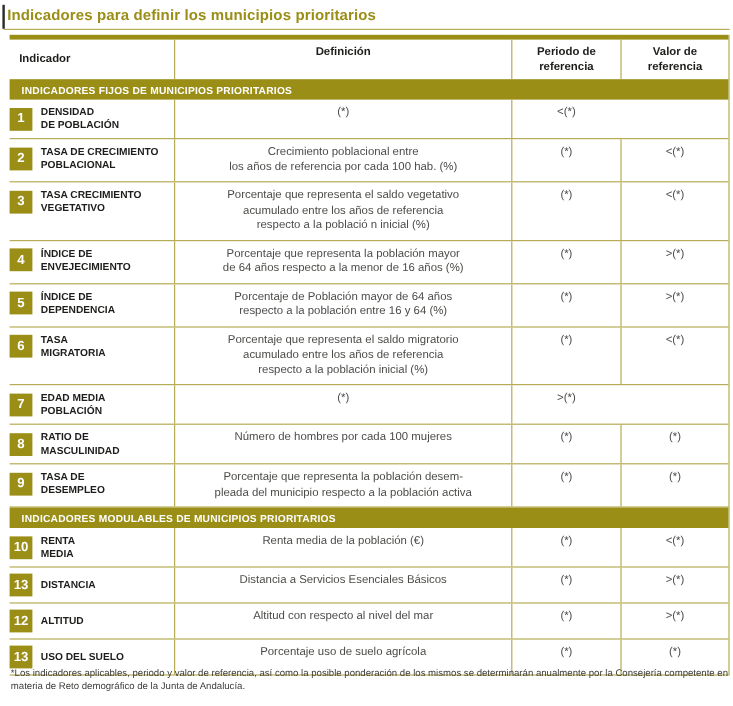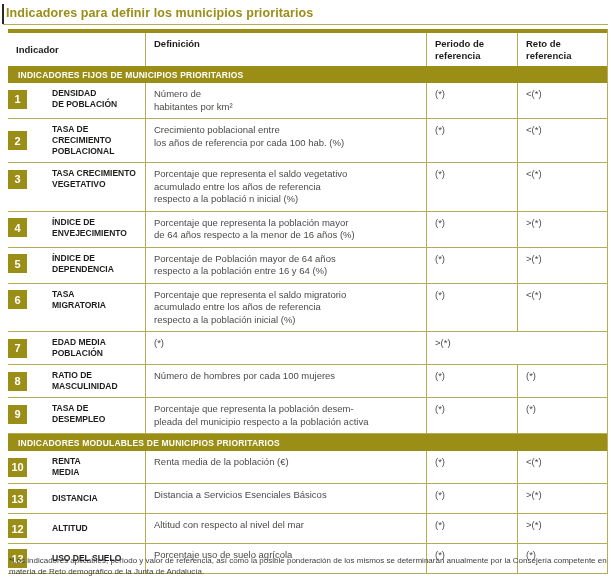--- a/index.html
+++ b/index.html
@@ -20,29 +20,29 @@
 
   .tbl{position:absolute;left:8px;top:29px;width:600px;border-right:1px solid var(--line);}
   .topbar{height:4px;background:var(--accent);}
 
   .row{display:grid;grid-template-columns:137px 281px 91px 90px;
     border-bottom:1px solid var(--line);align-items:start;min-height:26px;}
   .hdr{border-bottom:none;min-height:30px;align-items:center;}
   .hdr .c{font-weight:bold;color:var(--ink);font-size:9.5px;line-height:11.5px;white-space:pre-line;}
 
   .c{padding:5px 8px;}
-  .c2,.c3,.c4{border-left:1px solid var(--line);align-self:stretch;height:100%;}
+  .c2,.c3,.c4{border-left:1px solid var(--line);align-self:stretch;height:100%;text-align:center;}
 
   .band{background:var(--accent);color:#fff;font-weight:bold;font-size:8.5px;
     letter-spacing:.2px;padding:4px 10px 3px 10px;}
 
   .c1{display:flex;gap:7px;align-items:center;padding:5px 4px 5px 0;}
   .badge{flex:none;width:19px;height:19px;background:var(--accent);color:#fff;
     font-weight:bold;font-size:11px;display:flex;align-items:center;justify-content:center;}
-  .lbl{font-weight:bold;color:var(--ink);font-size:8.5px;line-height:11px;white-space:pre-line;margin-left:18px;}
+  .lbl{font-weight:bold;color:var(--ink);font-size:8.5px;line-height:11px;white-space:pre-line;}
   .def{font-size:9.5px;line-height:12.5px;color:var(--gray);white-space:pre-line;}
   .sym{font-size:9.5px;color:var(--gray);}
 
   .footnote{position:absolute;left:9px;top:556px;width:599px;font-size:8px;
     line-height:10.5px;color:#3c3c39;}
 </style>
 </head>
 <body>
 
 <div class="page">
@@ -52,34 +52,32 @@
   <div class="title-rule"></div>
 
   <div class="tbl">
     <div class="topbar"></div>
 
     <div class="row hdr">
       <div class="c c1h c">Indicador</div>
       <div class="c c2">Definición</div>
       <div class="c c3">Periodo de
 referencia</div>
-      <div class="c c4">Reto de
+      <div class="c c4">Valor de
 referencia</div>
     </div>
 
     <div class="band">INDICADORES FIJOS DE MUNICIPIOS PRIORITARIOS</div>
 
     <div class="row">
       <div class="c1 c">
           <span class="badge">1</span>
           <span class="lbl">DENSIDAD
 DE POBLACIÓN</span>
         </div>
-      <div class="c c2 def">Número de
-habitantes por km²</div>
       <div class="c c3 sym">(*)</div>
       <div class="c c4 sym">&lt;(*)</div>
     </div>
 
     <div class="row">
       <div class="c1 c">
           <span class="badge">2</span>
           <span class="lbl">TASA DE CRECIMIENTO
 POBLACIONAL</span>
         </div>

